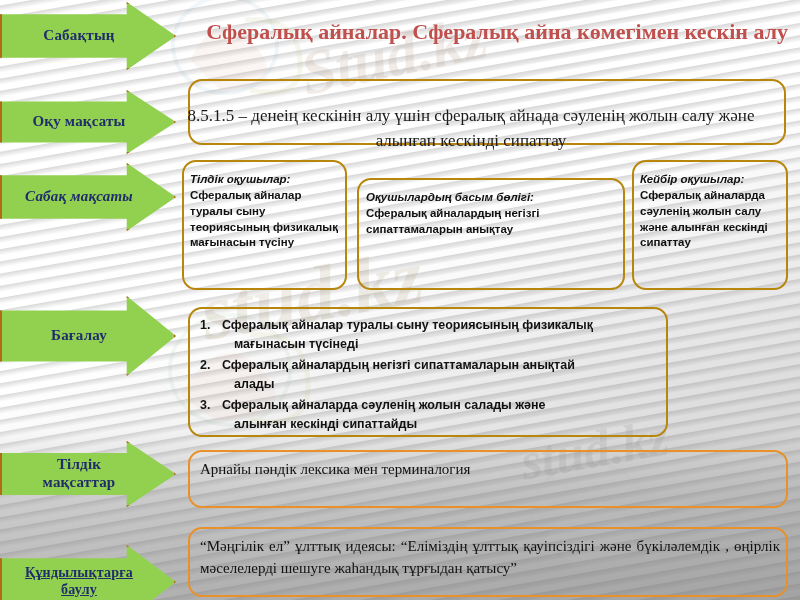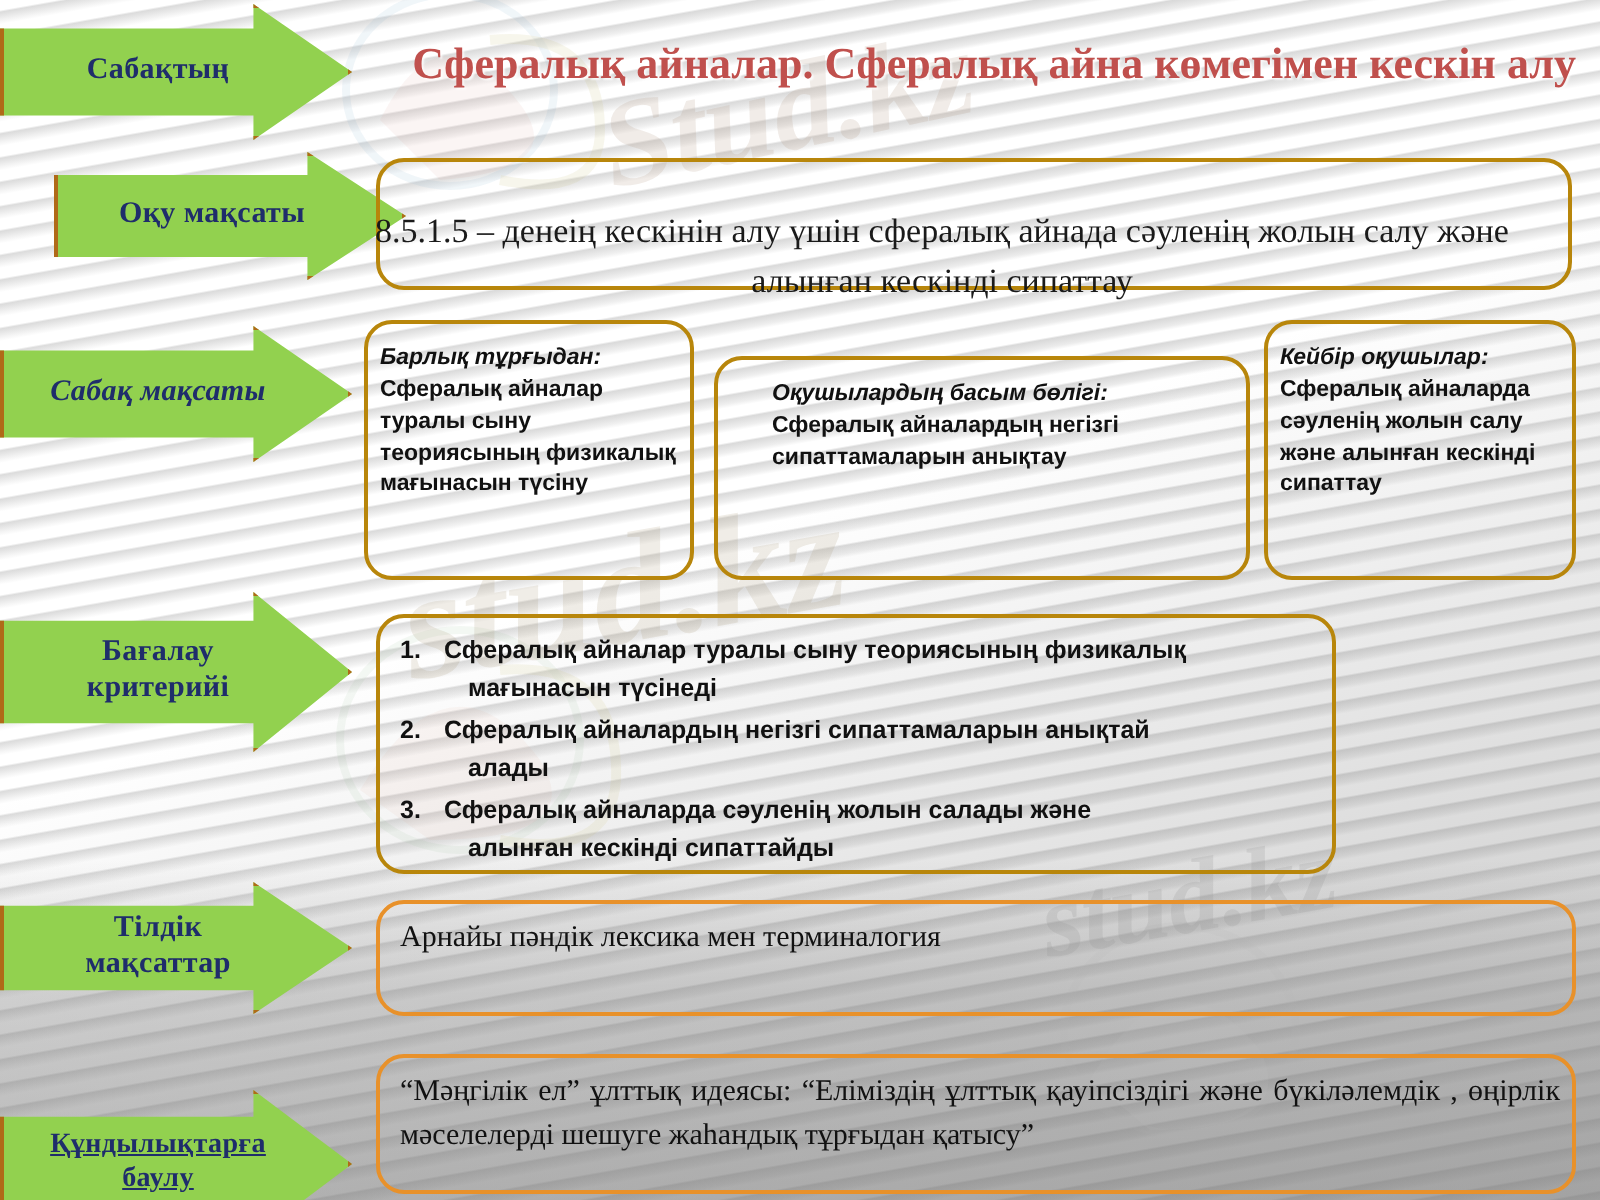--- a/index.html
+++ b/index.html
@@ -117,21 +117,21 @@
     font-size:11.5px;
     font-weight:bold;
     line-height:1.38;
     color:#111;
   }
   .colbox-text .hdr {
     font-style:italic;
     display:block;
   }
   .col1 { left:190px; top:172px; width:150px; }
-  .col2 { left:386px; top:190px; width:250px; }
+  .col2 { left:366px; top:190px; width:250px; }
   .col3 { left:640px; top:172px; width:142px; }
 
   .criteria {
     position:absolute;
     left:200px; top:316px; width:450px;
     font-family:"Liberation Sans", sans-serif;
     font-size:12.5px;
     font-weight:bold;
     line-height:1.55;
     color:#111;
@@ -187,36 +187,35 @@
   <div class="wm" id="wm-c">stud.kz</div>
 
   <div class="title">Сфералық айналар. Сфералық айна көмегімен кескін алу</div>
 
   <div class="arrow" style="top:2px; width:176px; height:68px;">
     <span>
       <span>Сабақтың</span>
     </span>
   </div>
 
-  <div class="arrow" style="top:76px; width:176px; height:64px;margin-left:27px;">
+  <div class="arrow" style="top:90px; width:176px; height:64px;">
     <span>
       <span>Оқу мақсаты</span>
     </span>
   </div>
 
   <div class="arrow" style="top:163px; width:176px; height:68px;font-style:italic;">
     <span>
       <span>Сабақ мақсаты</span>
     </span>
   </div>
 
   <div class="arrow" style="top:296px; width:176px; height:80px;">
     <span>
       <span>Бағалау</span>
-      <span>критерийі</span>
     </span>
   </div>
 
   <div class="arrow" style="top:441px; width:176px; height:66px;">
     <span>
       <span>Тілдік</span>
       <span>мақсаттар</span>
     </span>
   </div>
 
@@ -225,21 +224,21 @@
       <span>Құндылықтарға</span>
       <span>баулу</span>
     </span>
   </div>
 
   <div class="box" style="left:188px; top:79px; width:598px; height:66px;"></div>
   <div class="objective">8.5.1.5 – денеің кескінін алу үшін сфералық айнада сәуленің жолын салу және алынған кескінді сипаттау</div>
 
   <div class="box" style="left:182px; top:160px; width:165px; height:130px;"></div>
   <div class="colbox-text col1">
-    <span class="hdr">Барлық тұрғыдан:</span>
+    <span class="hdr">Тілдік оқушылар:</span>
     <span>Сфералық айналар туралы сыну теориясының физикалық мағынасын түсіну</span>
   </div>
 
   <div class="box" style="left:357px; top:178px; width:268px; height:112px;"></div>
   <div class="colbox-text col2">
     <span class="hdr">Оқушылардың басым бөлігі:</span>
     <span>Сфералық айналардың негізгі сипаттамаларын анықтау</span>
   </div>
 
   <div class="box" style="left:632px; top:160px; width:156px; height:130px;"></div>

